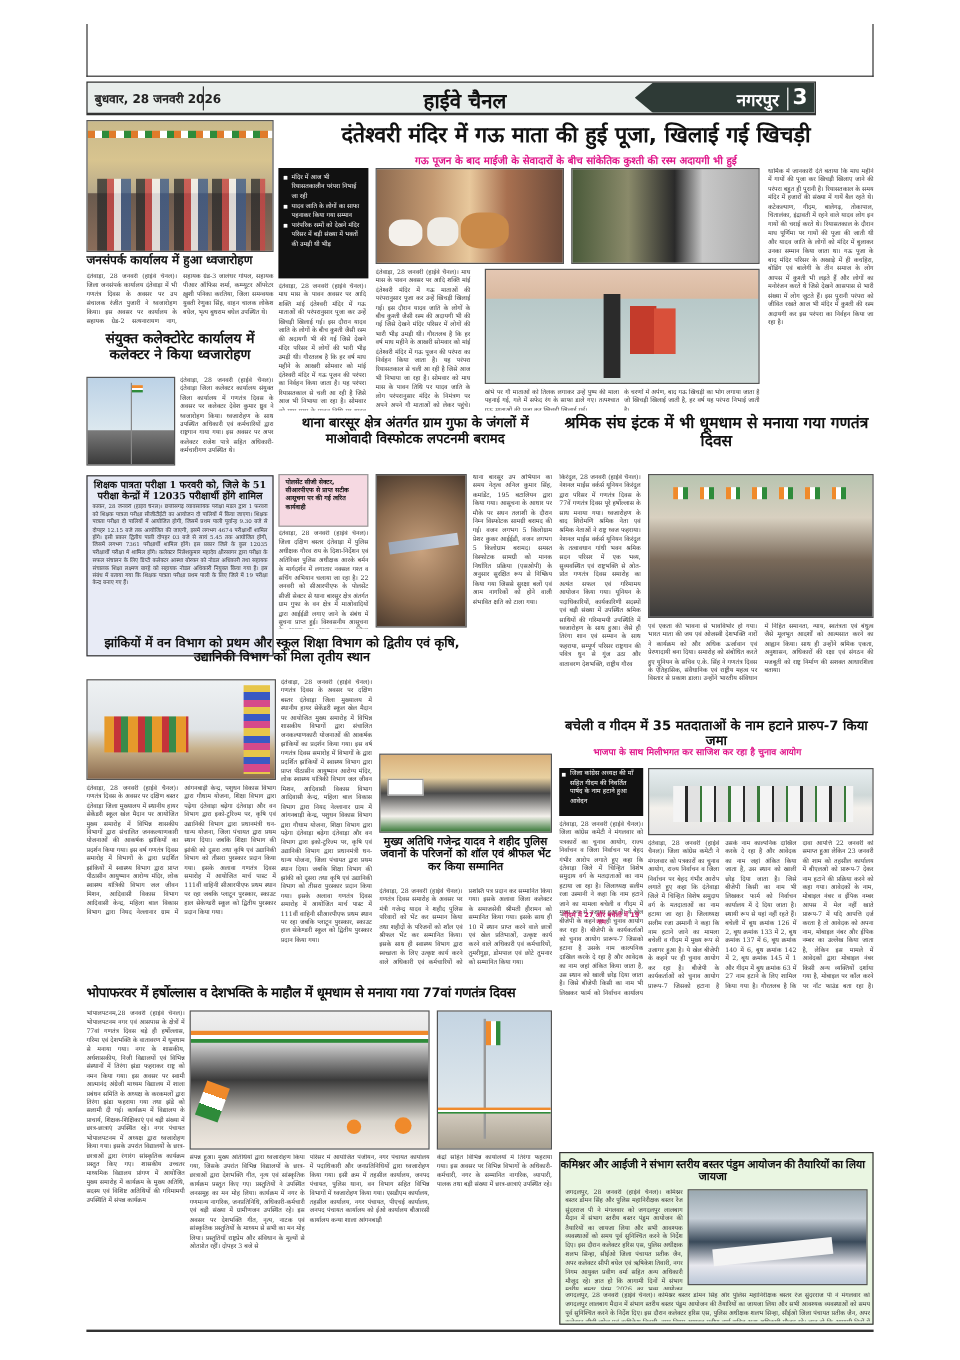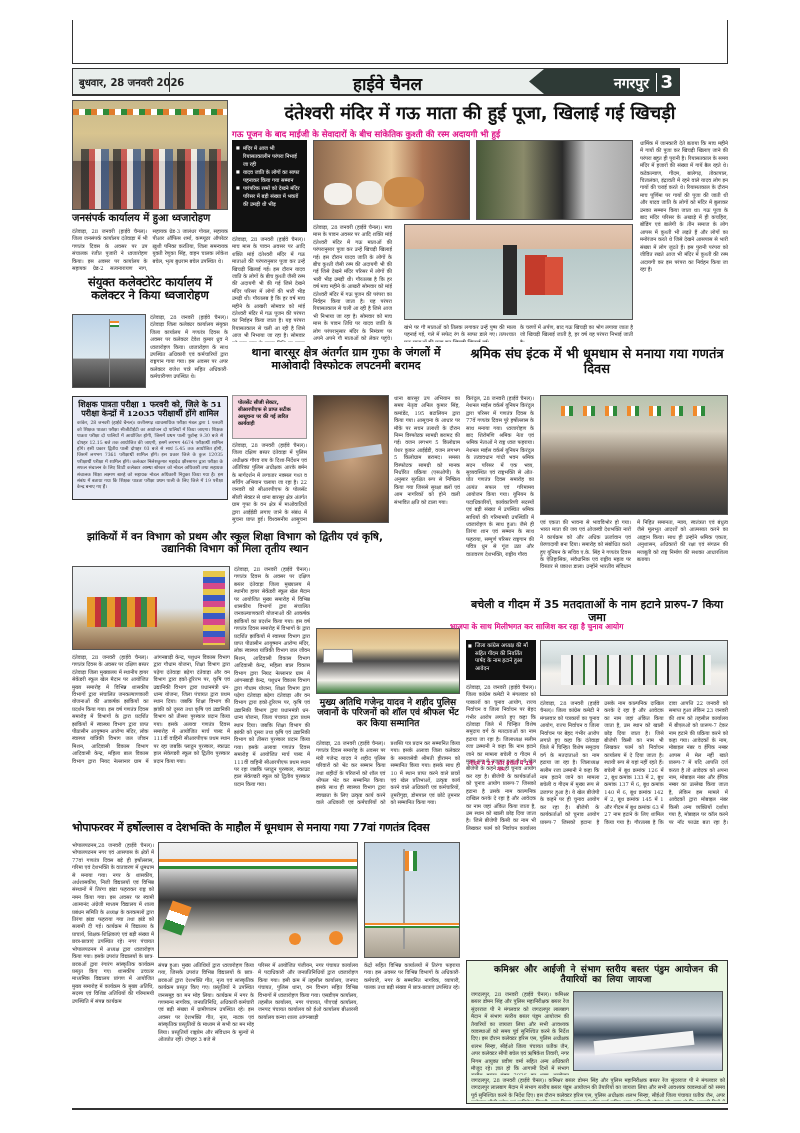--- a/index.html
+++ b/index.html
@@ -9,21 +9,21 @@
 .masthead .date{position:absolute;left:6px;top:6px;font-size:10px;font-weight:bold;color:#222}
 .masthead .sep{position:absolute;left:96px;top:3px;width:1px;height:20px;background:#333}
 .masthead .paper{position:absolute;left:280px;top:3px;font-size:17px;font-weight:bold;font-family:"DejaVu Serif",serif}
 .masthead .city-bg{position:absolute;right:0;top:0;width:150px;height:100%;background:#2e3a36;clip-path:polygon(10% 0,100% 0,100% 100%,10% 100%,0 50%)}
 .masthead .city{position:absolute;right:30px;top:4px;color:#fff;font-size:14px;font-weight:bold}
 .masthead .pgsep{position:absolute;right:22px;top:4px;width:1px;height:19px;background:#fff}
 .masthead .pageno{position:absolute;right:6px;top:2px;color:#fff;font-size:18px;font-weight:bold}
 
 .photo{position:absolute;overflow:hidden;border:1px solid #555}
 .headline{position:absolute;font-family:"DejaVu Sans",sans-serif;font-weight:bold;line-height:1.15;color:#111;text-align:center}
-.subhead{position:absolute;color:#e0168a;font-weight:bold;text-align:left}
+.subhead{position:absolute;color:#e0168a;font-weight:bold;text-align:center}
 .body{position:absolute;font-size:5.2px;line-height:7.4px;color:#333;text-align:justify;overflow:hidden;font-family:"DejaVu Serif",serif}
 .blackbox{position:absolute;background:#111;color:#fff;font-size:6px;line-height:9px;padding:4px 6px}
 .blackbox li{list-style:none;padding-left:5px;position:relative}
 .blackbox li:before{content:"■";position:absolute;left:-2px;font-size:4px}
 .box{position:absolute;border:1px solid #333;background:#e8ebf6}
 .greenbox{position:absolute;border:1px solid #333;background:#eaf6e2}
 .pinkbox{position:absolute;background:#f6d9e2;border:1px solid #999;font-size:6px;line-height:8px;padding:3px 5px;font-weight:bold}
 .rule{position:absolute;left:72px;width:656px;height:2px;background:#333}
 </style>
 </head>
@@ -81,21 +81,21 @@
 <div class="headline" style="left:72px;top:212px;width:156px;font-size:10px;text-align:left">जनसंपर्क कार्यालय में हुआ ध्वजारोहण</div>
 <div class="body" style="left:72px;top:228px;width:156px;height:46px;column-count:2;column-gap:5px">दंतेवाड़ा, 28 जनवरी (हाईवे चैनल)। जिला जनसंपर्क कार्यालय दंतेवाड़ा में भी गणतंत्र दिवस के अवसर पर उप संचालक रंजीत पुजारी ने ध्वजारोहण किया। इस अवसर पर कार्यालय के सहायक ग्रेड-2 सत्यनारायण नाग, सहायक ग्रेड-3 जालंधर गोयल, सहायक पीआर ऑफिस शर्मा, कम्प्यूटर ऑपरेटर ख़ुशी पनिका करतिया, जिला समन्वयक युक्ती रेणुका सिंह, वाहन चालक लोकेश बघेल, भृत्य बुधराम बघेल उपस्थित थे।</div>
 
 <div class="headline" style="left:72px;top:276px;width:156px;font-size:11.5px">संयुक्त कलेक्टोरेट कार्यालय में कलेक्टर ने किया ध्वजारोहण</div>
 <div class="photo" style="left:72px;top:314px;width:74px;height:74px;background:linear-gradient(#bcd2e6,#dce8ef 60%,#7a7a7a 61%,#3a3a3a)">
   <div style="position:absolute;left:36px;top:4px;width:1px;height:68px;background:#888"></div>
   <div style="position:absolute;left:37px;top:6px;width:9px;height:6px;background:linear-gradient(#f08a2b 33%,#fff 33% 66%,#2e8b3a 66%)"></div>
 </div>
 <div class="body" style="left:150px;top:314px;width:78px;height:74px">दंतेवाड़ा, 28 जनवरी (हाईवे चैनल)। दंतेवाड़ा जिला कलेक्टर कार्यालय संयुक्त जिला कार्यालय में गणतंत्र दिवस के अवसर पर कलेक्टर देवेश कुमार ध्रुव ने ध्वजारोहण किया। ध्वजारोहण के साथ उपस्थित अधिकारी एवं कर्मचारियों द्वारा राष्ट्रगान गाया गया। इस अवसर पर अपर कलेक्टर राजेश पात्रे सहित अधिकारी-कर्मचारीगण उपस्थित थे।</div>
 
-<div class="box" style="left:72px;top:396px;width:156px;height:104px">
+<div class="box" style="left:72px;top:396px;width:156px;height:151px">
   <div class="headline" style="position:static;font-size:8px;padding:3px 4px 2px;font-family:'DejaVu Serif',serif">शिक्षक पात्रता परीक्षा 1 फरवरी को, जिले के 51 परीक्षा केन्द्रों में 12035 परीक्षार्थी होंगे शामिल</div>
   <div class="body" style="position:static;padding:0 4px;height:84px;font-size:4.6px;line-height:6.4px">कांकेर, 28 जनवरी (हाईवे चैनल)। छत्तीसगढ़ व्यावसायिक परीक्षा मंडल द्वारा 1 फरवरी को शिक्षक पात्रता परीक्षा सीजीटीईटी का आयोजन दो पालियों में किया जाएगा। शिक्षक पात्रता परीक्षा दो पालियों में आयोजित होगी, जिसमें प्रथम पाली पूर्वान्ह 9.30 बजे से दोपहर 12.15 बजे तक आयोजित की जाएगी, इसमें लगभग 4674 परीक्षार्थी शामिल होंगे। इसी प्रकार द्वितीय पाली दोपहर 03 बजे से सायं 5.45 तक आयोजित होगी, जिसमें लगभग 7361 परीक्षार्थी शामिल होंगे। इस प्रकार जिले के कुल 12035 परीक्षार्थी परीक्षा में शामिल होंगे। कलेक्टर निलेशकुमार महादेव क्षीरसागर द्वारा परीक्षा के सफल संचालन के लिए डिप्टी कलेक्टर आस्था बोरकर को नोडल अधिकारी तथा सहायक संचालक शिक्षा लक्ष्मण बारहे को सहायक नोडल अधिकारी नियुक्त किया गया है। इस संबंध में बताया गया कि शिक्षक पात्रता परीक्षा प्रथम पाली के लिए जिले में 19 परीक्षा केन्द्र बनाए गए हैं।</div>
 </div>
 
 <div class="headline" style="left:232px;top:347px;width:228px;font-size:11px">थाना बारसूर क्षेत्र अंतर्गत ग्राम गुफा के जंगलों में माओवादी विस्फोटक लपटनमी बरामद</div>
 <div class="pinkbox" style="left:232px;top:395px;width:75px;height:44px;font-size:5.2px;line-height:7px">पोलसेंट सीजी सेक्टर, सीआरपीएफ से प्राप्त सटीक आसूचना पर की गई त्वरित कार्यवाही</div>
 <div class="photo" style="left:313px;top:395px;width:76px;height:128px;background:radial-gradient(circle at 50% 50%,#c9a27e,#8a6a4e 60%,#4a3a2e)">
   <div style="position:absolute;left:10px;top:52px;width:58px;height:10px;background:linear-gradient(90deg,#9aa6b8,#c8d0dc);transform:rotate(-8deg)"></div>
 </div>
 <div class="body" style="left:232px;top:442px;width:75px;height:82px">दंतेवाड़ा, 28 जनवरी (हाईवे चैनल)। जिला दक्षिण बस्तर दंतेवाड़ा में पुलिस अधीक्षक गौरव राय के दिशा-निर्देशन एवं अतिरिक्त पुलिस अधीक्षक आरके बर्मन के मार्गदर्शन में लगातार नक्सल गश्त व सर्चिंग अभियान चलाया जा रहा है। 22 जनवरी को सीआरपीएफ के पोलसेंट सीजी सेक्टर से थाना बारसूर क्षेत्र अंतर्गत ग्राम गुफा के वन क्षेत्र में माओवादियों द्वारा आईईडी लगाए जाने के संबंध में सूचना प्राप्त हुई। विश्वसनीय आसूचना के आधार पर थाना बारसूर, जिला दंतेवाड़ा अंतर्गत ग्राम गुफा के समीप वन क्षेत्र में माओवादियों द्वारा छिपाकर रखा गया विस्फोटक होने की आशंका पर अभियान किया गया। 27 जनवरी को</div>
@@ -148,21 +148,21 @@
 <div class="photo" style="left:364px;top:842px;width:96px;height:116px;background:linear-gradient(#c4d4e2,#e0e8ec 70%,#d8d0c4 71%,#a8a090)">
   <div style="position:absolute;left:38px;top:6px;width:2px;height:100px;background:#999"></div>
   <div style="position:absolute;left:40px;top:8px;width:12px;height:20px;background:linear-gradient(90deg,#f08a2b 33%,#fff 33% 66%,#2e8b3a 66%)"></div>
   <div style="position:absolute;left:0;top:80px;width:100%;height:5px;background:linear-gradient(#f08a2b 33%,#fff 33% 66%,#2e8b3a 66%)"></div>
 </div>
 <div class="body" style="left:158px;top:962px;width:96px;height:142px">संपन्न हुआ। मुख्य अतिथियों द्वारा ध्वजारोहण किया गया, जिसके उपरांत विभिन्न विद्यालयों के छात्र-छात्राओं द्वारा देशभक्ति गीत, नृत्य एवं सांस्कृतिक कार्यक्रम प्रस्तुत किए गए। प्रस्तुतियों ने उपस्थित जनसमूह का मन मोह लिया। कार्यक्रम में नगर के गणमान्य नागरिक, जनप्रतिनिधि, अधिकारी-कर्मचारी एवं बड़ी संख्या में ग्रामीणजन उपस्थित रहे। इस अवसर पर देशभक्ति गीत, नृत्य, नाटक एवं सांस्कृतिक प्रस्तुतियों के माध्यम से सभी का मन मोह लिया। प्रस्तुतियाँ राष्ट्रप्रेम और संविधान के मूल्यों से ओतप्रोत रहीं। दोपहर 3 बजे से</div>
 <div class="body" style="left:258px;top:962px;width:100px;height:142px">परिसर में आयोजित पंजीयन, नगर पंचायत कार्यालय में पदाधिकारी और जनप्रतिनिधियों द्वारा ध्वजारोहण किया गया। इसी क्रम में तहसील कार्यालय, जनपद पंचायत, पुलिस थाना, वन विभाग सहित विभिन्न विभागों में ध्वजारोहण किया गया। एसडीएम कार्यालय, तहसील कार्यालय, नगर पंचायत, पीएचई कार्यालय, जनपद पंचायत कार्यालय को ईओ कार्यालय बीआरसी कार्यालय कन्या शाला आंगनबाड़ी</div>
 <div class="body" style="left:364px;top:962px;width:96px;height:142px">केंद्रों सहित विभिन्न कार्यालयों में तिरंगा फहराया गया। इस अवसर पर विभिन्न विभागों के अधिकारी-कर्मचारी, नगर के सम्मानित नागरिक, व्यापारी, पालक तथा बड़ी संख्या में छात्र-छात्राएं उपस्थित रहे।</div>
 
 <div class="greenbox" style="left:466px;top:960px;width:262px;height:144px">
-  <div class="headline" style="position:absolute;left:12px;top:4px;width:254px;font-size:9px;font-family:Liberation Mono, monospace">कमिश्नर और आईजी ने संभाग स्तरीय बस्तर पंडुम आयोजन की तैयारियों का लिया जायजा</div>
+  <div class="headline" style="position:absolute;left:0;top:4px;width:254px;font-size:9px;font-family:Liberation Serif, serif">कमिश्नर और आईजी ने संभाग स्तरीय बस्तर पंडुम आयोजन की तैयारियों का लिया जायजा</div>
   <div class="body" style="left:4px;top:30px;width:98px;height:84px">जगदलपुर, 28 जनवरी (हाईवे चैनल)। कमिश्नर बस्तर डोमन सिंह और पुलिस महानिरीक्षक बस्तर रेंज सुंदरराज पी ने मंगलवार को जगदलपुर लालबाग मैदान में संभाग स्तरीय बस्तर पंडुम आयोजन की तैयारियों का जायजा लिया और सभी आवश्यक व्यवस्थाओं को समय पूर्व सुनिश्चित करने के निर्देश दिए। इस दौरान कलेक्टर हरिस एस, पुलिस अधीक्षक शलभ सिन्हा, सीईओ जिला पंचायत प्रतीक जैन, अपर कलेक्टर सीपी बघेल एवं ऋषिकेश तिवारी, नगर निगम आयुक्त प्रवीण वर्मा सहित अन्य अधिकारी मौजूद रहे। ज्ञात हो कि आगामी दिनों में संभाग स्तरीय बस्तर पंडुम 2026 का भव्य आयोजन लालबाग मैदान जगदलपुर में प्रस्तावित है।</div>
   <div class="photo" style="left:106px;top:30px;width:150px;height:80px;background:linear-gradient(#9aa8b0,#c8d0d8 30%,#3a4a5a 55%,#e8e8ee 80%,#bcc8d8)">
     <div style="position:absolute;left:20px;top:44px;width:100px;height:14px;background:#f4f4f4;transform:rotate(-6deg)"></div>
   </div>
   <div class="body" style="left:4px;top:116px;width:254px;height:24px">जगदलपुर, 28 जनवरी (हाईवे चैनल)। कमिश्नर बस्तर डोमन सिंह और पुलिस महानिरीक्षक बस्तर रेंज सुंदरराज पी ने मंगलवार को जगदलपुर लालबाग मैदान में संभाग स्तरीय बस्तर पंडुम आयोजन की तैयारियों का जायजा लिया और सभी आवश्यक व्यवस्थाओं को समय पूर्व सुनिश्चित करने के निर्देश दिए। इस दौरान कलेक्टर हरिस एस, पुलिस अधीक्षक शलभ सिन्हा, सीईओ जिला पंचायत प्रतीक जैन, अपर कलेक्टर सीपी बघेल एवं ऋषिकेश तिवारी, नगर निगम आयुक्त प्रवीण वर्मा सहित अन्य अधिकारी मौजूद रहे। ज्ञात हो कि आगामी दिनों में संभाग स्तरीय बस्तर पंडुम 2026 का भव्य आयोजन लालबाग मैदान जगदलपुर में प्रस्तावित है।</div>
 </div>
 
 <div class="rule" style="top:1108px"></div>
 
 </body></html>

